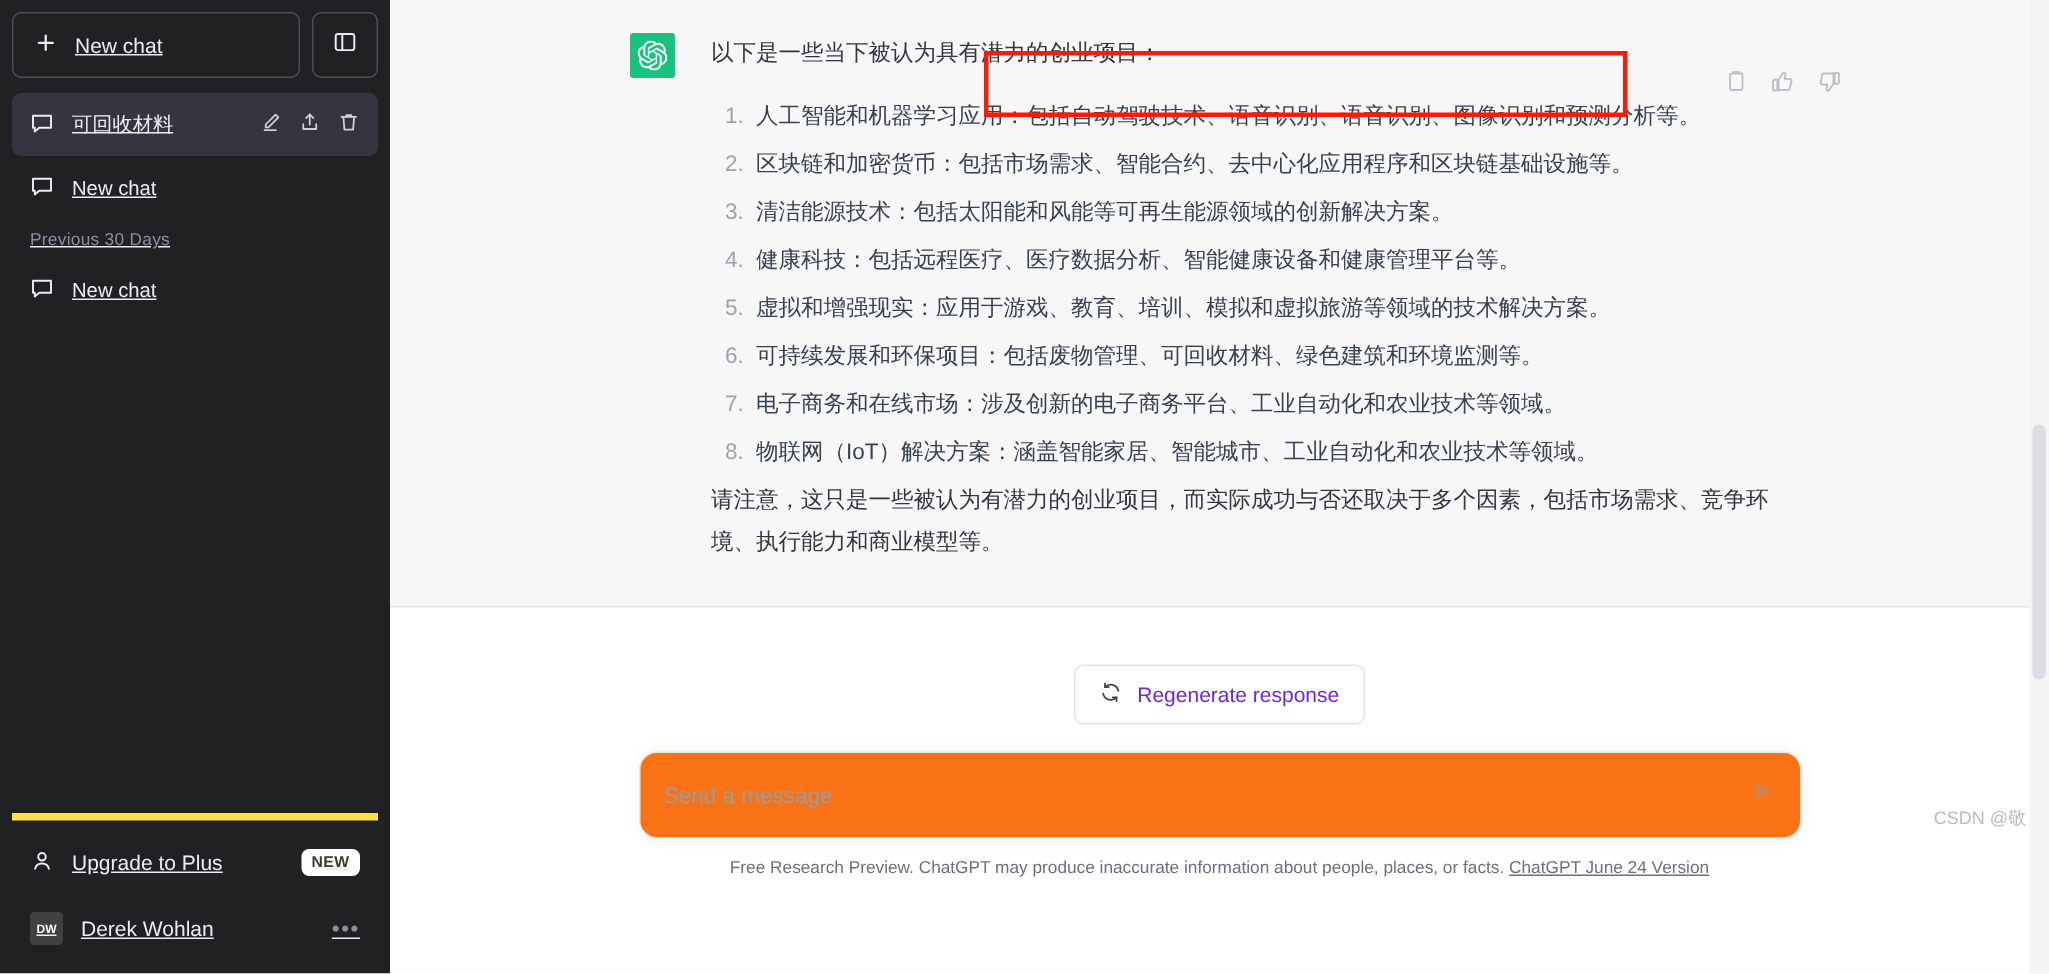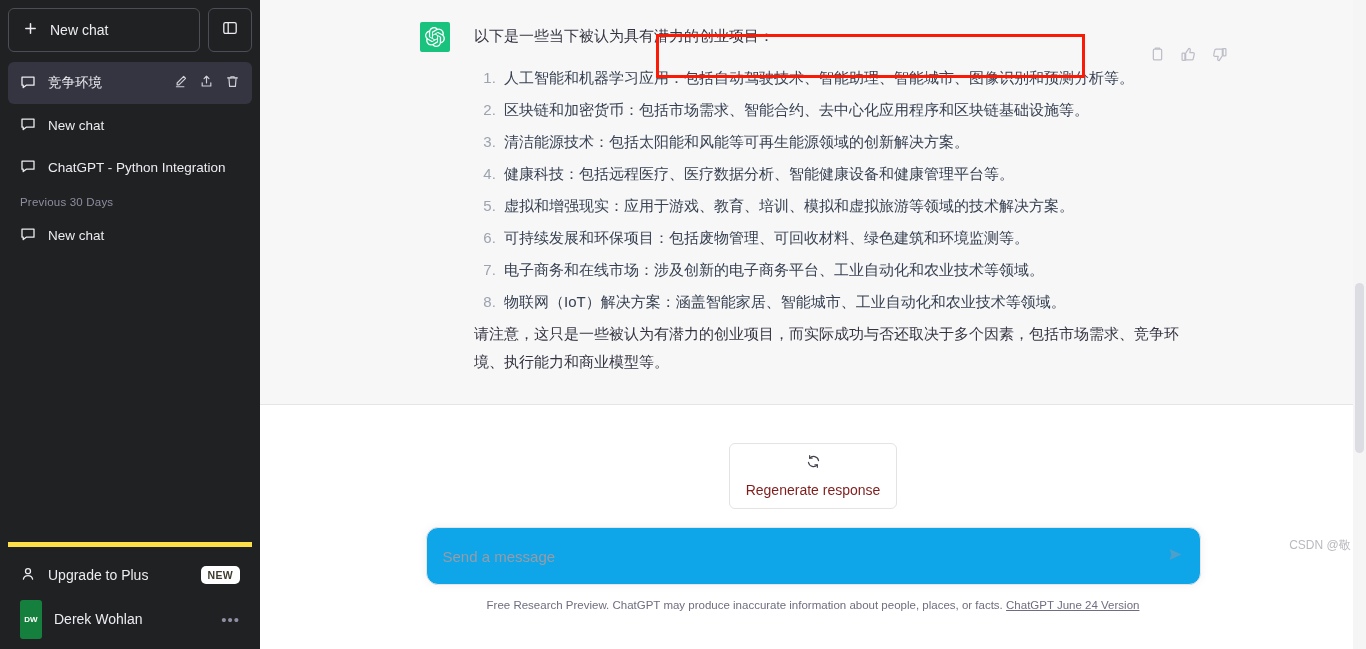--- a/index.html
+++ b/index.html
@@ -11,20 +11,21 @@
   }
   .app { display: flex; width: 1366px; height: 649px; }
 
   
   .sidebar {
     width: 260px; height: 649px; flex: 0 0 260px;
     background: #202123;
     display: flex; flex-direction: column;
     padding: 8px;
     color: #ececf1;
+    text-decoration: underline;
   }
   .sidebar-top { display: flex; gap: 8px; }
   .new-chat-btn {
     flex: 1 1 auto; height: 44px;
     border: 1px solid #4d4d57; border-radius: 6px;
     display: flex; align-items: center; gap: 12px;
     padding: 0 14px;
     font-size: 14px; color: #ececf1;
     background: transparent; cursor: pointer;
   }
@@ -57,22 +58,22 @@
     height: 44px; display: flex; align-items: center;
     gap: 12px; padding: 0 12px; border-radius: 6px;
     font-size: 14px; color: #ececf1; cursor: pointer;
   }
   .badge-new {
     background: #ffffff; color: #3f3c2d;
     font-size: 10.5px; font-weight: bold;
     padding: 3px 7px; border-radius: 5px; letter-spacing: .3px;
   }
   .avatar-dw {
-    width: 22px; height: 39px; border-radius: 3px;
-    background: #15803d; color: #fff;
+    width: 22px; height: 22px; border-radius: 3px;
+    background: #404040; color: #fff;
     font-size: 8px; font-weight: bold;
     display: flex; align-items: center; justify-content: center;
     flex: 0 0 22px;
   }
   .dots { margin-left: auto; color: #8e8ea0; font-size: 15px; letter-spacing: 1px; }
 
   
   .main {
     flex: 1 1 auto; height: 562px;
     position: relative; background: #ffffff;
@@ -122,27 +123,27 @@
   
   .composer-area {
     flex: 1 1 auto;
     display: flex; flex-direction: column; align-items: center;
     padding-top: 38px;
   }
   .regen-btn {
     display: flex; align-items: center; gap: 10px;
     border: 1px solid #e3e3e5; border-radius: 6px;
     background: #fff; cursor: pointer;
-    padding: 10px 16px; font-size: 14px; color: #7f1d1d; flex-direction: column;
+    padding: 10px 16px; font-size: 14px; color: #6d28d9;
   }
   .input-wrap {
     margin-top: 18px;
     width: 775px; height: 58px;
     border: 1px solid #e5e5e6; border-radius: 12px;
-    background: #0ea5e9;
+    background: #f97316;
     box-shadow: 0 0 10px rgba(0,0,0,0.06);
     display: flex; align-items: center;
     padding: 5px 16px;
   }
   .msg-input {
     flex: 1 1 auto; border: none; outline: none;
     font-size: 15px; color: #343541;
     font-family: "Liberation Sans", sans-serif;
     background: transparent;
   }
@@ -196,21 +197,21 @@
 
     <div class="nav-scroll">
 
 
       <div class="chat-row active">
         <span>
           <svg width="16" height="16" viewBox="0 0 16 16" fill="none" stroke="#ececf1" stroke-width="1.3" stroke-linejoin="round">
             <path d="M2 3.2h12v8H6.2L3.2 13.6V11.2H2z"></path>
           </svg>
         </span>
-        <span class="chat-title">竞争环境</span>
+        <span class="chat-title">可回收材料</span>
         <span class="row-actions">
           <span>
             <svg width="15" height="15" viewBox="0 0 16 16" fill="none" stroke="#d0d0d8" stroke-width="1.25" stroke-linecap="round" stroke-linejoin="round">
               <path d="M11.4 2.6l2 2-7 7H4.4v-2z"></path>
                 <path d="M3.6 13.6h8"></path>
             </svg>
           </span>
           <span>
             <svg width="15" height="15" viewBox="0 0 16 16" fill="none" stroke="#d0d0d8" stroke-width="1.25" stroke-linecap="round" stroke-linejoin="round">
               <path d="M8 2.4v7.2"></path>
@@ -230,28 +231,20 @@
 
       <div class="chat-row">
         <span>
           <svg width="16" height="16" viewBox="0 0 16 16" fill="none" stroke="#ececf1" stroke-width="1.3" stroke-linejoin="round">
             <path d="M2 3.2h12v8H6.2L3.2 13.6V11.2H2z"></path>
           </svg>
         </span>
         <span class="chat-title">New chat</span>
       </div>
 
-      <div class="chat-row">
-        <span>
-          <svg width="16" height="16" viewBox="0 0 16 16" fill="none" stroke="#ececf1" stroke-width="1.3" stroke-linejoin="round">
-            <path d="M2 3.2h12v8H6.2L3.2 13.6V11.2H2z"></path>
-          </svg>
-        </span>
-        <span class="chat-title">ChatGPT - Python Integration</span>
-      </div>
 
       <div class="section-label">Previous 30 Days</div>
 
       <div class="chat-row">
         <span>
           <svg width="16" height="16" viewBox="0 0 16 16" fill="none" stroke="#ececf1" stroke-width="1.3" stroke-linejoin="round">
             <path d="M2 3.2h12v8H6.2L3.2 13.6V11.2H2z"></path>
           </svg>
         </span>
         <span class="chat-title">New chat</span>
@@ -283,21 +276,21 @@
       <div class="msg-block">
         <div class="msg-inner">
           <div class="gpt-avatar">
             <svg width="20" height="20" viewBox="0 0 24 24" fill="#ffffff">
               <path d="M22.28 9.82a5.99 5.99 0 0 0-.52-4.91 6.05 6.05 0 0 0-6.51-2.9A6 6 0 0 0 4.98 4.18a5.99 5.99 0 0 0-4 2.9 6.05 6.05 0 0 0 .74 7.1 5.98 5.98 0 0 0 .51 4.91 6.05 6.05 0 0 0 6.52 2.9A5.98 5.98 0 0 0 13.26 24a6.06 6.06 0 0 0 5.77-4.21 5.99 5.99 0 0 0 4-2.9 6.06 6.06 0 0 0-.75-7.07zM13.26 22.43a4.48 4.48 0 0 1-2.88-1.04l.14-.08 4.78-2.76a.79.79 0 0 0 .39-.68v-6.74l2.02 1.17a.07.07 0 0 1 .04.06v5.58a4.5 4.5 0 0 1-4.5 4.49zM3.6 18.3a4.47 4.47 0 0 1-.54-3.01l.14.09 4.79 2.76a.77.77 0 0 0 .78 0l5.84-3.37v2.33a.08.08 0 0 1-.03.07l-4.84 2.79a4.5 4.5 0 0 1-6.14-1.65zM2.34 7.9a4.49 4.49 0 0 1 2.36-1.98V11.6a.77.77 0 0 0 .38.67l5.82 3.36-2.02 1.17a.08.08 0 0 1-.07 0l-4.84-2.8A4.5 4.5 0 0 1 2.34 7.9zm16.6 3.86L13.1 8.38 15.12 7.2a.08.08 0 0 1 .07 0l4.84 2.8a4.49 4.49 0 0 1-.68 8.1v-5.68a.79.79 0 0 0-.4-.66zm2.01-3.02l-.14-.09-4.78-2.79a.78.78 0 0 0-.79 0L9.4 9.23V6.9a.07.07 0 0 1 .03-.07l4.84-2.79a4.5 4.5 0 0 1 6.68 4.66zM8.3 12.87l-2.02-1.17a.08.08 0 0 1-.04-.06V6.07a4.5 4.5 0 0 1 7.38-3.45l-.14.08L8.7 5.46a.79.79 0 0 0-.39.68zm1.1-2.37L12 9l2.6 1.5v3L12 15l-2.6-1.5z"></path>
             </svg>
           </div>
           <div class="msg-body">
             <div class="msg-lead">以下是一些当下被认为具有潜力的创业项目：</div>
             <ol class="items">
-              <li>人工智能和机器学习应用：包括自动驾驶技术、智能助理、智能城市、图像识别和预测分析等。</li>
+              <li>人工智能和机器学习应用：包括自动驾驶技术、语音识别、语音识别、图像识别和预测分析等。</li>
               <li>区块链和加密货币：包括市场需求、智能合约、去中心化应用程序和区块链基础设施等。</li>
               <li>清洁能源技术：包括太阳能和风能等可再生能源领域的创新解决方案。</li>
               <li>健康科技：包括远程医疗、医疗数据分析、智能健康设备和健康管理平台等。</li>
               <li>虚拟和增强现实：应用于游戏、教育、培训、模拟和虚拟旅游等领域的技术解决方案。</li>
               <li>可持续发展和环保项目：包括废物管理、可回收材料、绿色建筑和环境监测等。</li>
               <li>电子商务和在线市场：涉及创新的电子商务平台、工业自动化和农业技术等领域。</li>
               <li>物联网（IoT）解决方案：涵盖智能家居、智能城市、工业自动化和农业技术等领域。</li>
             </ol>
             <div class="msg-tail">请注意，这只是一些被认为有潜力的创业项目，而实际成功与否还取决于多个因素，包括市场需求、竞争环境、执行能力和商业模型等。</div>
           </div>

